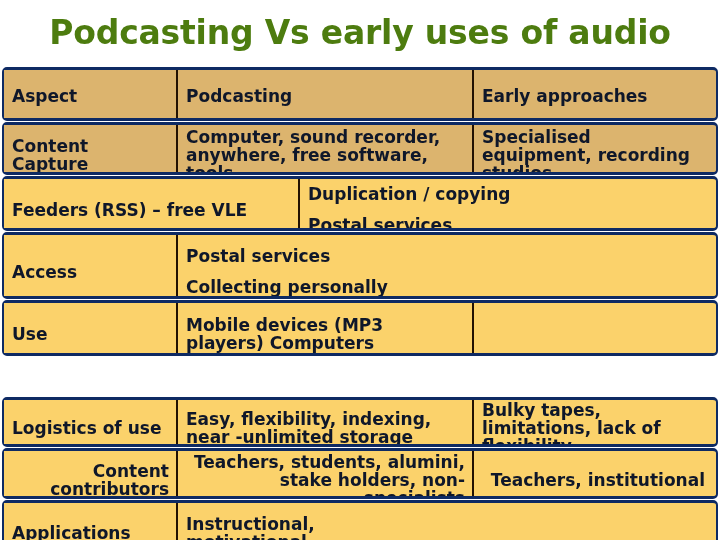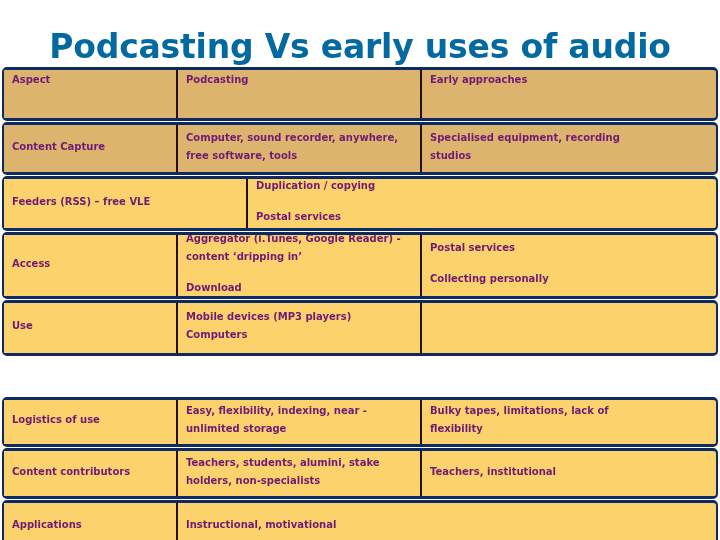--- a/index.html
+++ b/index.html
@@ -19,28 +19,28 @@
     width: 720px;
     height: 540px;
     background: #ffffff;
     box-sizing: border-box;
   }
 
   
   #slide-title {
     position: absolute;
     left: 0;
-    top: 28px;
+    top: 14px;
     width: 720px;
     text-align: center;
     font-family: "DejaVu Sans", sans-serif;
     font-weight: bold;
     font-size: 33px;
     line-height: 38px;
-    color: #0369a1;
+    color: #4d7c0f;
     letter-spacing: -0.2px;
     white-space: nowrap;
   }
 
   
   #comparison-table {
     position: absolute;
     left: 2px;
     top: 67px;
     width: 716px;
@@ -61,34 +61,34 @@
     margin-bottom: 1px;
     position: relative;
   }
 
   #comparison-table .row:last-child {
     margin-bottom: 0;
   }
 
   .cell {
     box-sizing: border-box;
-    padding: 1px 7px 5px 8px;
+    padding: 17px 7px 5px 8px;
     font-family: "DejaVu Sans", sans-serif;
     font-weight: bold;
-    font-size: 10px;
+    font-size: 17px;
     line-height: 18px;
-    color: #701a75;
+    color: #0f172a;
     display: flex;
     flex-direction: column;
     justify-content: center;
     overflow: hidden;
   }
 
   .cell.c-aspect  { width: 174px; border-right: 2px solid #231202; }
-  .cell.c-pod     { width: 244px; border-right: 2px solid #231202; }
+  .cell.c-pod     { width: 296px; border-right: 2px solid #231202; }
   .cell.c-early   { width: 238px; }
 
   
   .row.shade-dark .cell  { background: #dcb46e; }
   .row.shade-light .cell { background: #fbd26b; }
 
   .row.shade-dark  { background: #dcb46e; }
   .row.shade-light { background: #fbd26b; }
 
   
@@ -103,21 +103,21 @@
     margin-top: 13px;
   }
 
   
   .row.r-header  { height: 54px; }
   .row.r-capture { height: 53px; }
   .row.r-dist    { height: 55px; }
   .row.r-access  { height: 67px; }
   .row.r-use     { height: 56px; }
   .row.r-log     { height: 50px; margin-top: 41px; }
-  .row.r-contrib { height: 51px; }
+  .row.r-contrib { height: 51px; text-align: right; }
   .row.r-app     { height: 53px; }
 </style>
 </head>
 <body>
 
 <div id="slide">
 
   <div id="slide-title">Podcasting Vs early uses of audio</div>
 
   <div id="comparison-table">
@@ -153,24 +153,20 @@
       <div class="cell c-early v-center">
         <p>Duplication / copying</p>
         <p>Postal services</p>
       </div>
     </div>
 
     <div class="row shade-light r-access">
       <div class="cell c-aspect v-center">
         <p>Access</p>
       </div>
-      <div class="cell c-pod v-center">
-        <p>Aggregator (i.Tunes, Google Reader) - content ‘dripping in’</p>
-        <p>Download</p>
-      </div>
       <div class="cell c-early v-center">
         <p>Postal services</p>
         <p>Collecting personally</p>
       </div>
     </div>
 
     <div class="row shade-light r-use">
       <div class="cell c-aspect v-center">
         <p>Use</p>
       </div>

